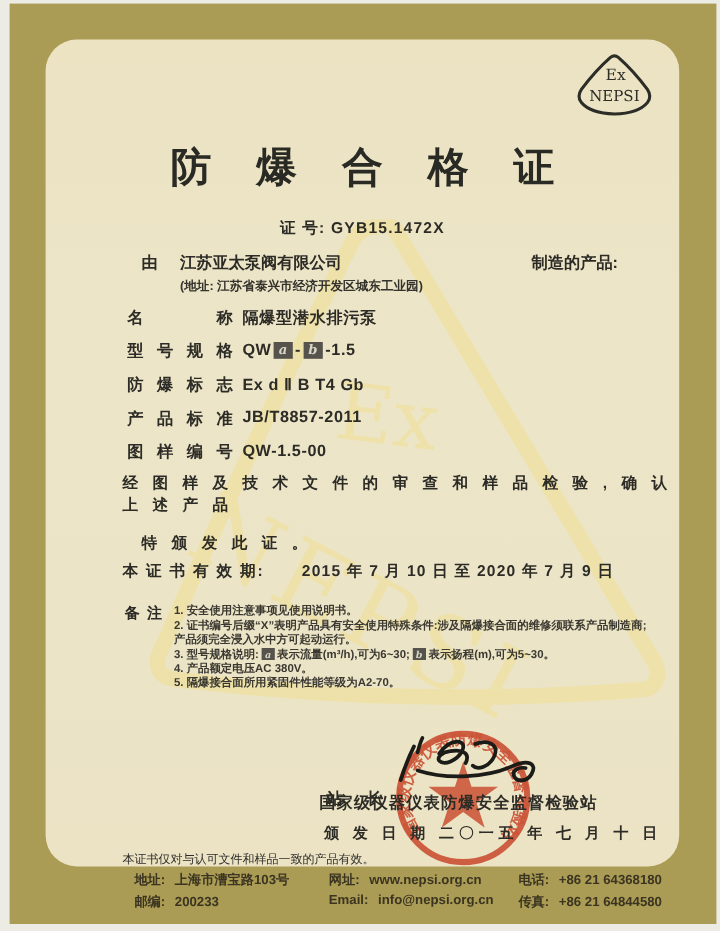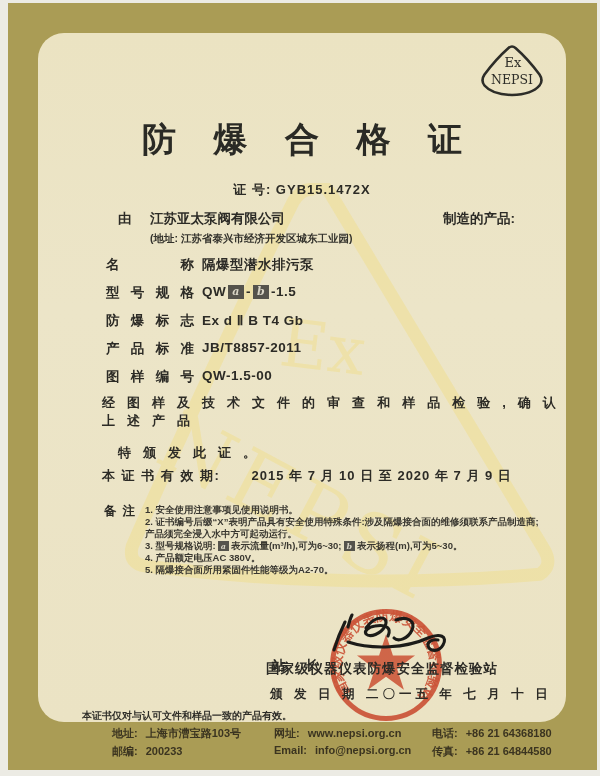--- a/index.html
+++ b/index.html
@@ -56,21 +56,21 @@
            letter-spacing:8px; color:#2c2b26; }
   .station { position:absolute; left:228px; top:627px; font-size:13.5px; font-weight:bold;
              letter-spacing:1px; color:#2c2b26; }
   .issue-date { position:absolute; left:232px; top:653px; font-size:12.5px; font-weight:bold;
                 letter-spacing:4px; color:#2c2b26; }
   .signature { position:absolute; left:288px; top:572px; width:138px; height:60px; }
   .stamp { position:absolute; left:291px; top:575px; width:114px; height:114px;
            mix-blend-mode:multiply; opacity:.9; }
   .stamp text { font-family:"Liberation Sans", sans-serif; font-weight:bold; }
 
-  .footnote { position:absolute; left:44px; top:676px; font-size:10px; font-weight:bold; color:#2e2d28; }
+  .footnote { position:absolute; left:64px; top:676px; font-size:10px; font-weight:normal; color:#2e2d28; }
 
   .footer { position:absolute; left:16px; bottom:0; width:100%; height:54px; font-size:11px; font-weight:bold; color:#3b3420; }
   .fcol { position:absolute; white-space:nowrap; }
   .fcol .lab { margin-right:8px; }
   .r1 { top:10px; } .r2 { top:28px; }
   .c1 { left:88px; } .c2 { left:250px; } .c3 { left:408px; }
 </style>
 </head>
 <body>
 

